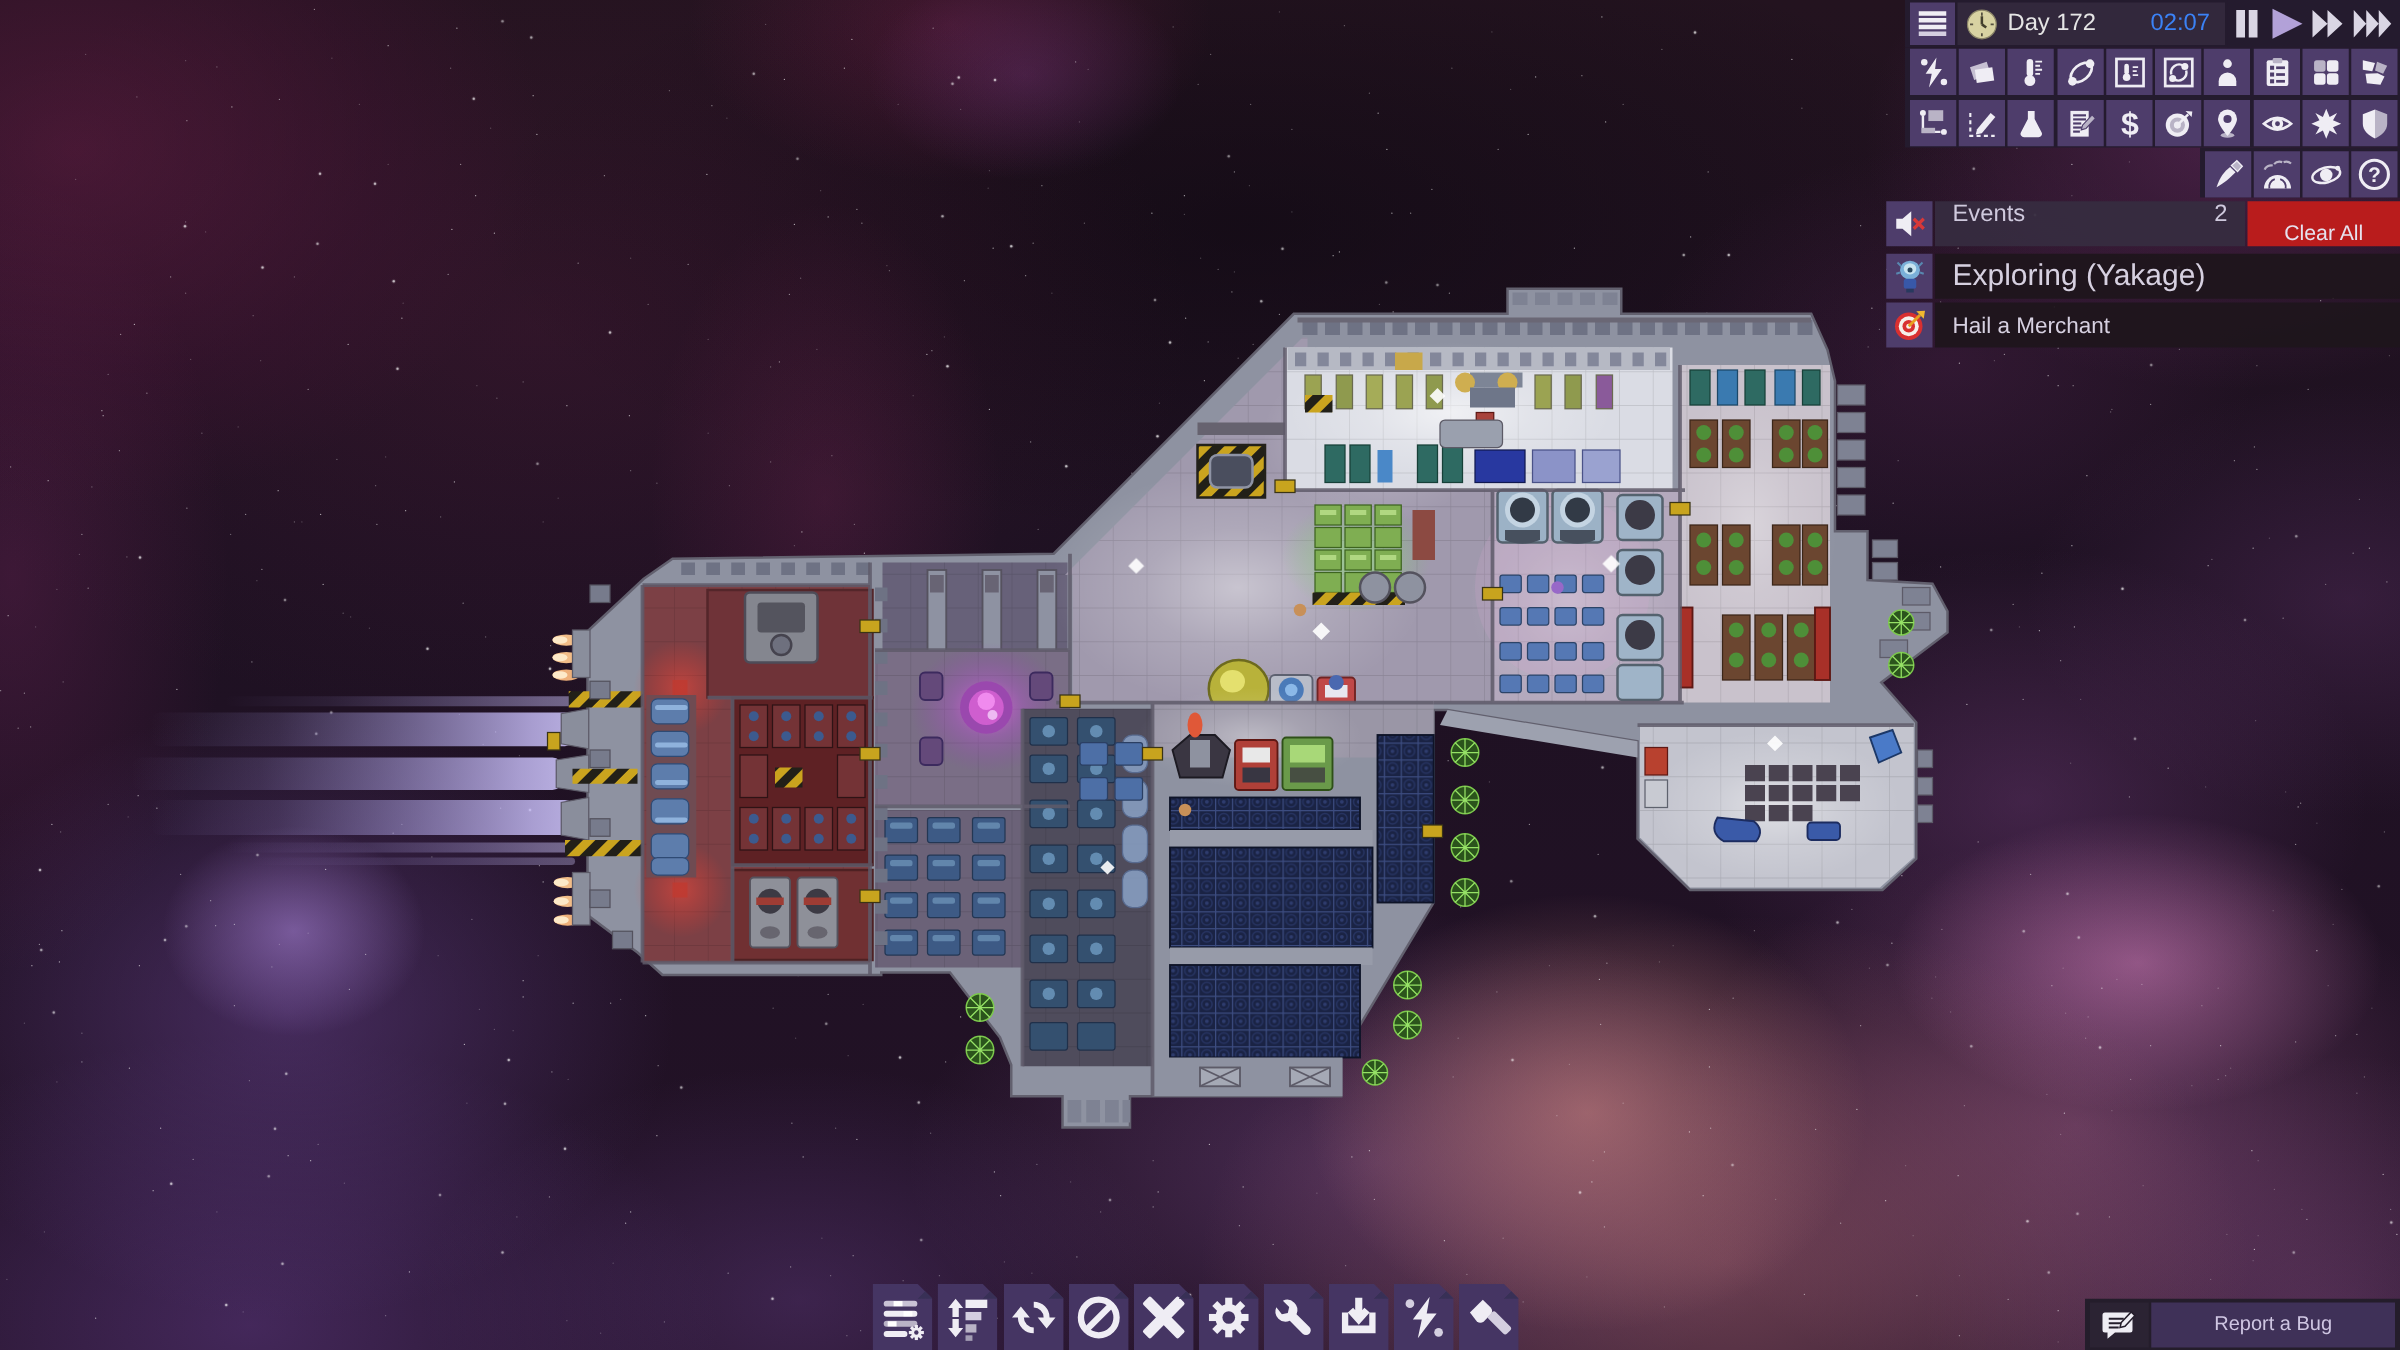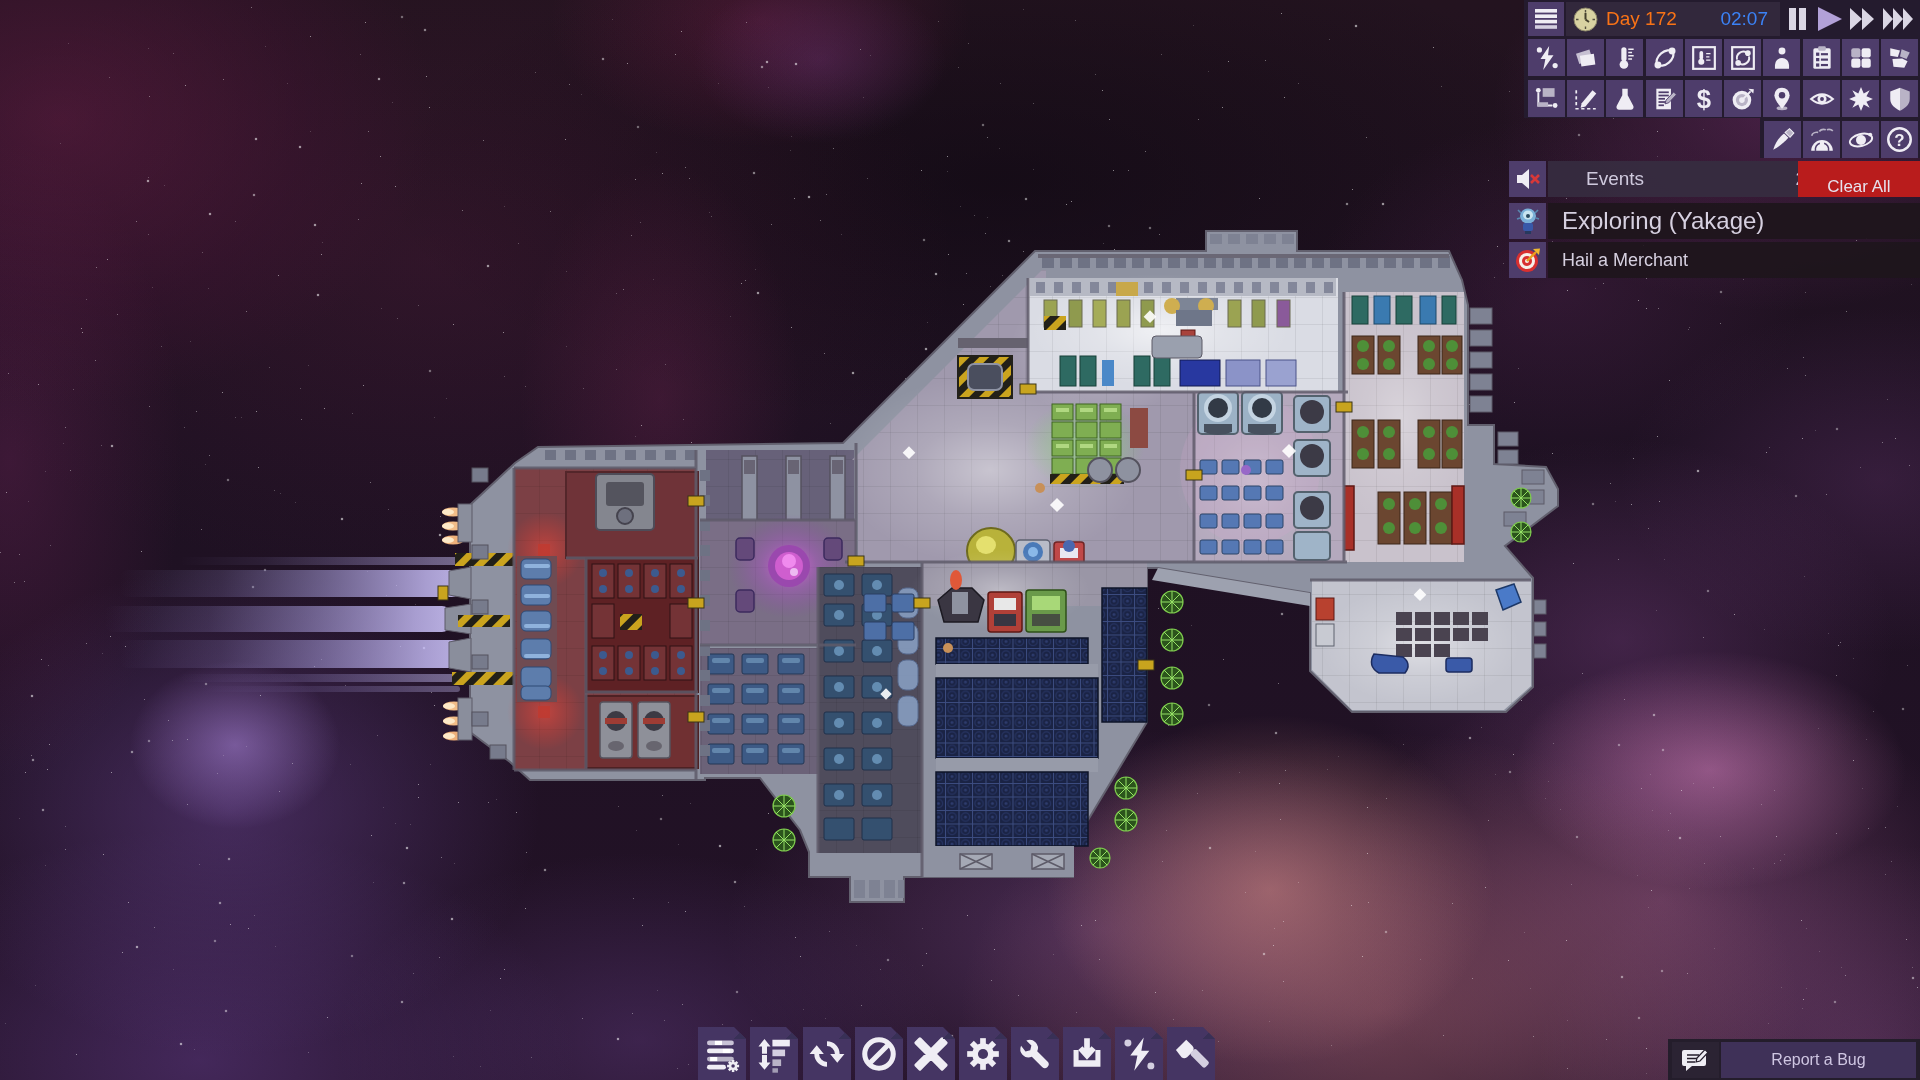--- a/index.html
+++ b/index.html
@@ -1651,21 +1651,21 @@
 <div style="position:absolute;left:1566px;top:2px;width:214px;height:34px;background:#32283c;display:flex;align-items:center;">
 
   <svg style="margin-left:7px" width="25" height="25" viewBox="0 0 25 25">
     <circle cx="12.5" cy="12.5" r="11.5" fill="#d8d2a2" stroke="#8a8468" stroke-width="1"></circle>
     <g stroke="#555040" stroke-width="1.4">
         <path d="M12.5,3 v2.5 M12.5,19.5 V22 M3,12.5 h2.5 M19.5,12.5 H22"></path>
       </g>
     <path d="M12.5,12.5 L12.5,6" stroke="#44402e" stroke-width="2"></path>
     <path d="M12.5,12.5 L16,15" stroke="#44402e" stroke-width="2"></path>
   </svg>
-  <span style="color:#f97316;font-size:19px;margin-left:8px;">Day 172</span>
+  <span style="color:#e5e5e5;font-size:19px;margin-left:8px;">Day 172</span>
   <span style="color:#3b82f6;font-size:19px;margin-left:auto;margin-right:12px;">02:07</span>
 </div>
 
 <div style="position:absolute;left:1782px;top:0;width:138px;height:38px;background:#241b2e;display:flex;align-items:center;justify-content:space-between;padding:0 4px;box-sizing:border-box;">
 
   <svg width="24" height="26" viewBox="0 0 24 26">
       <rect x="3" y="2" width="7" height="22" fill="#dad6e4"></rect>
       <rect x="13" y="2" width="7" height="22" fill="#dad6e4"></rect>
     </svg>
 
@@ -1883,21 +1883,21 @@
     </svg>
   </div>
 
 <div class="pbtn" style="left:1509px;top:161px;width:37px;height:36px">
   <svg width="28" height="26" viewBox="0 0 28 26">
     <path d="M3,9 h5 l7,-6 v20 l-7,-6 h-5 Z" fill="#efedf4"></path>
     <path d="M17,9 L25,17 M25,9 L17,17" stroke="#d83838" stroke-width="2.6"></path>
   </svg>
 </div>
 
-<div style="position:absolute;left:1548px;top:161px;width:248px;height:36px;background:rgba(54,45,64,0.92);display:flex;align-items:center;padding-left:24px;">
+<div style="position:absolute;left:1548px;top:161px;width:248px;height:36px;background:rgba(54,45,64,0.92);display:flex;align-items:flex-start;">
   <span style="color:#cfc9dd;font-size:19px;margin-left:14px;">Events</span>
   <span style="color:#cfc9dd;font-size:19px;margin-left:auto;margin-right:14px;">2</span>
 </div>
 
 <div style="position:absolute;left:1798px;top:161px;width:122px;height:36px;background:#b91c1c;display:flex;align-items:flex-end;justify-content:center;">
   <span style="color:#e6e2ee;font-size:17px;">Clear All</span>
 </div>
 
 <div class="pbtn" style="left:1509px;top:203px;width:37px;height:36px">
   <svg width="24" height="28" viewBox="0 0 24 28">

